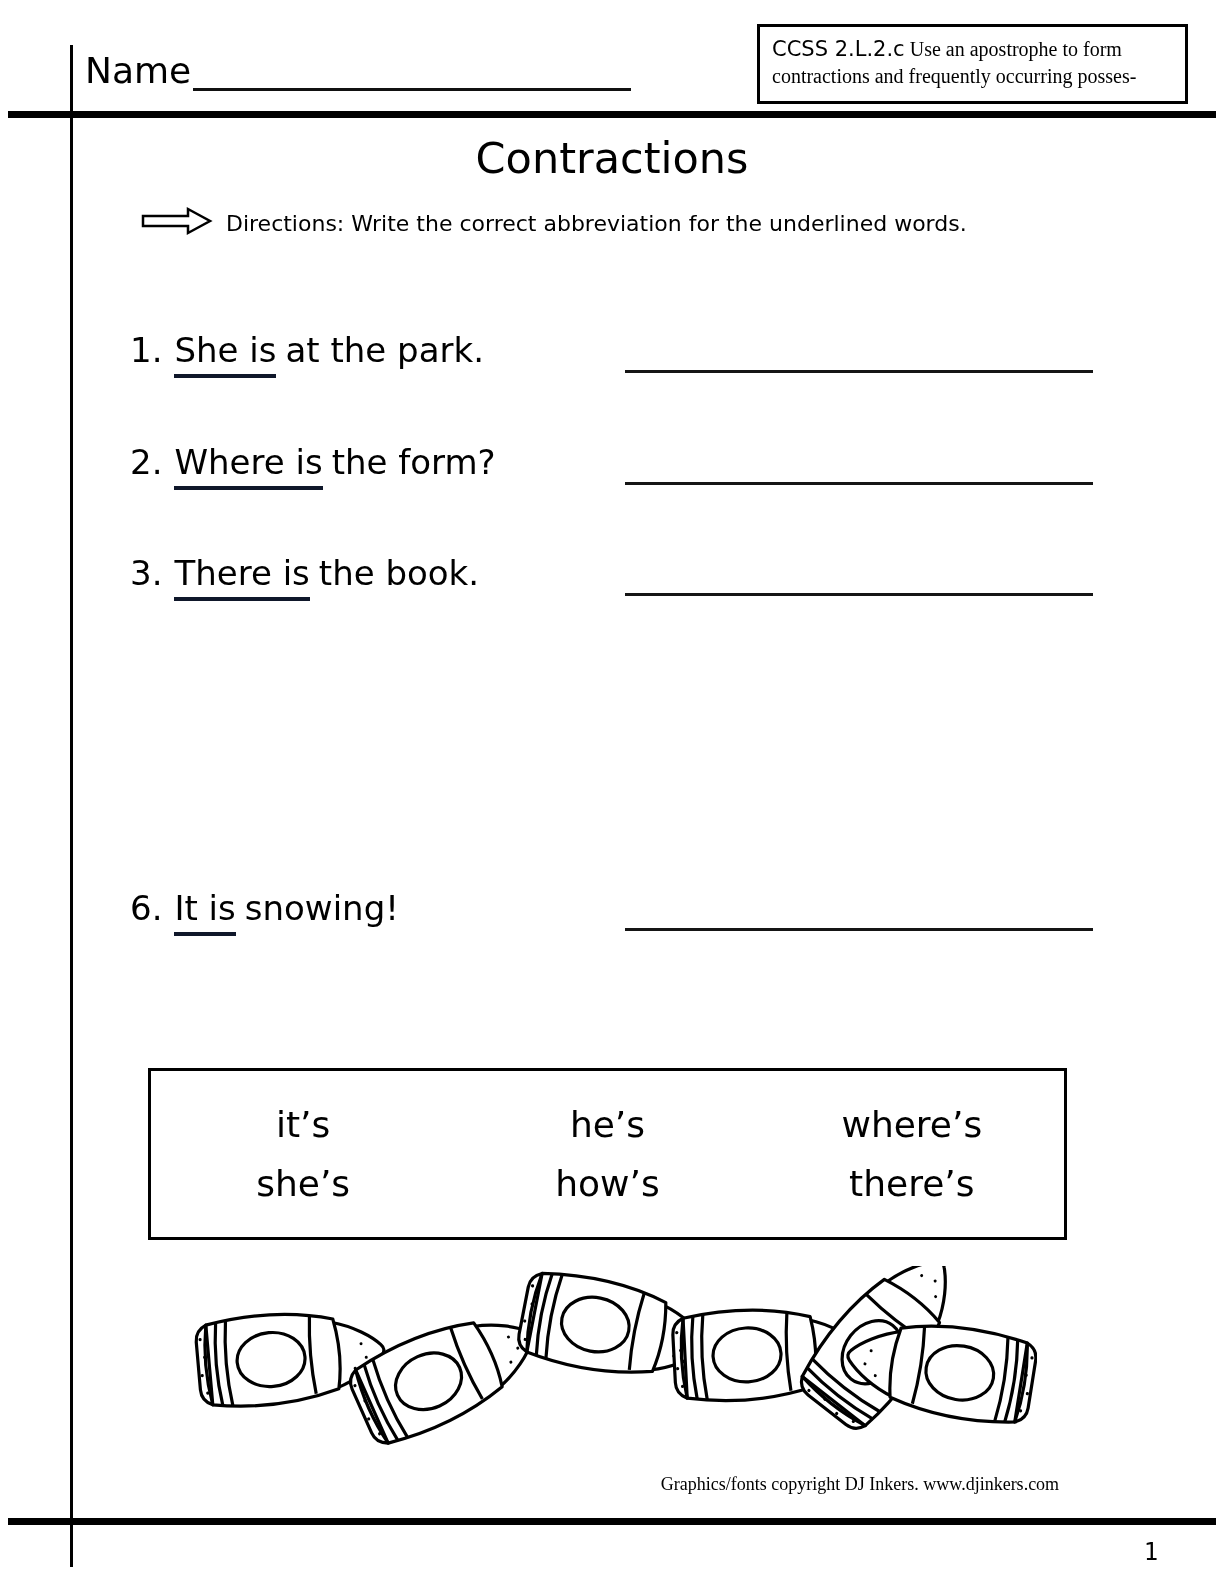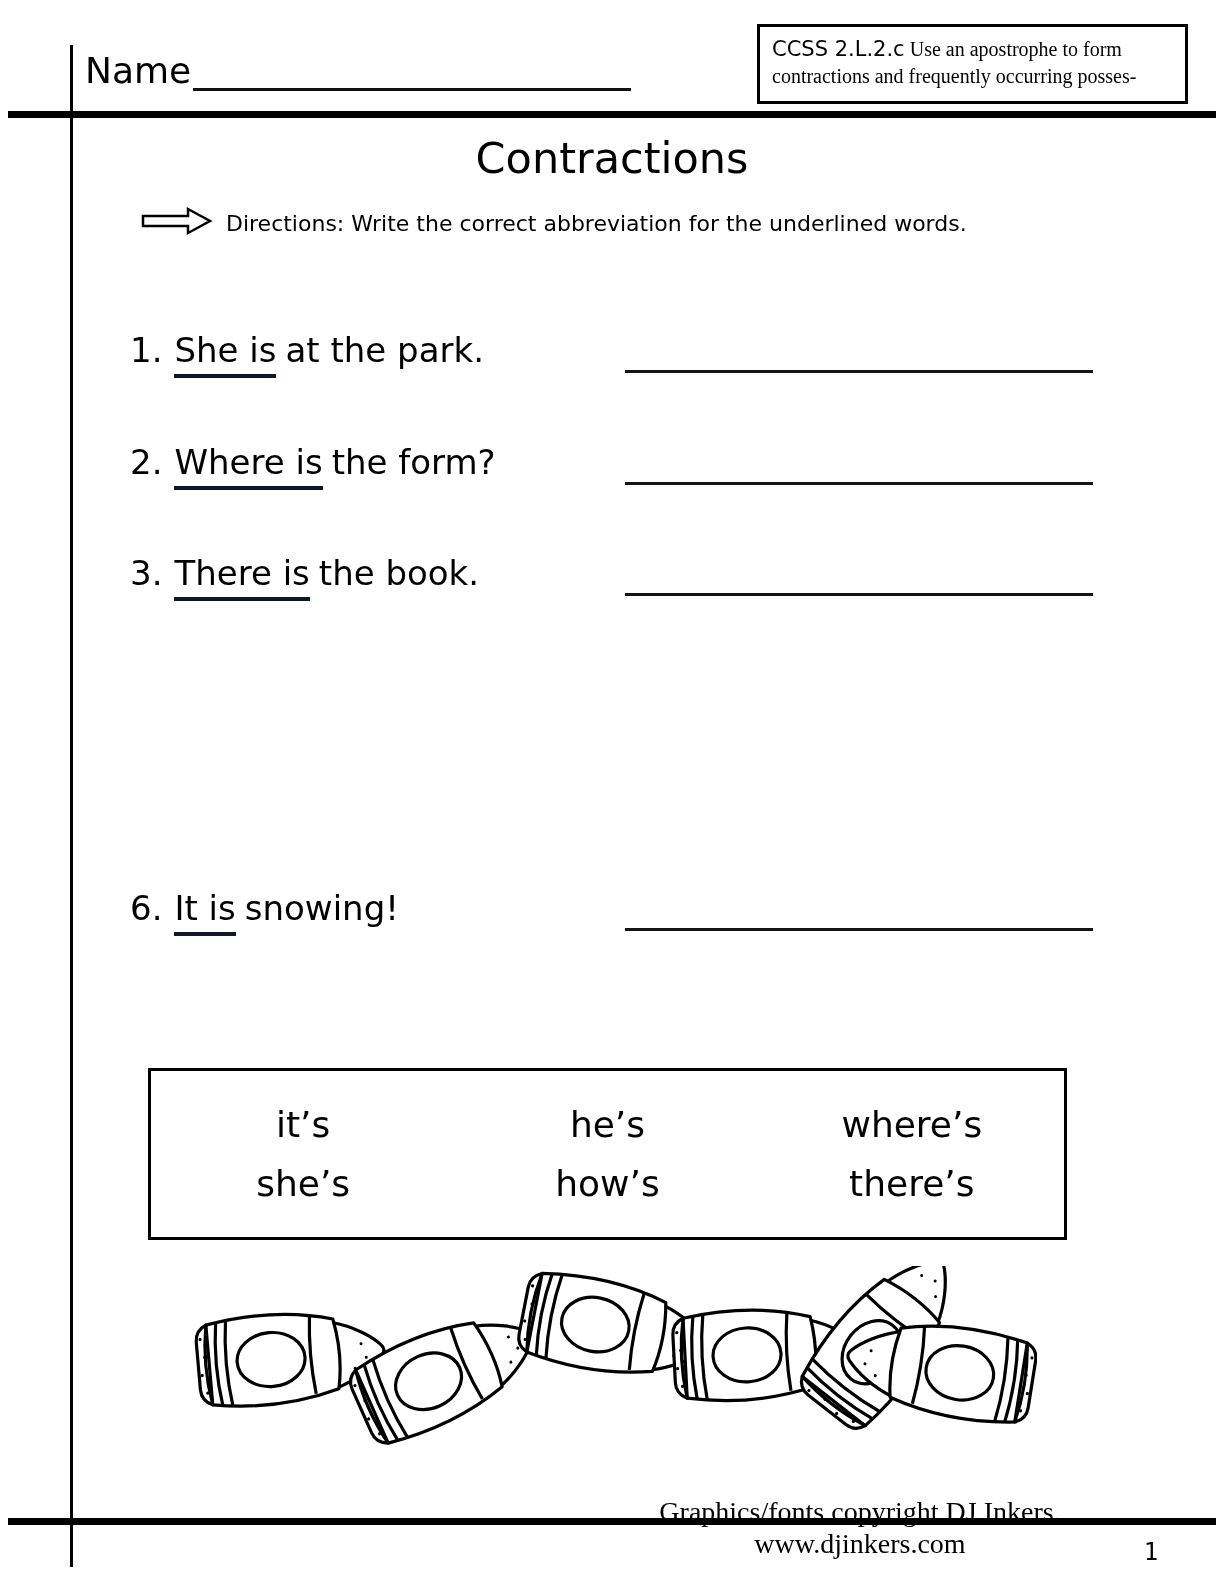--- a/index.html
+++ b/index.html
@@ -45,21 +45,21 @@
     left:148px;top:1068px;width:919px;height:172px;
     border:3px solid #000;
     display:grid;grid-template-columns:repeat(3,1fr);
     align-items:center;justify-items:center;
     font-size:36px;padding:24px 0;box-sizing:border-box;
   }
   
   .crayons{left:192px;top:1266px;}
   
   .credit{left:600px;top:1474px;width:520px;text-align:center;
-    font-family:"Liberation Serif","DejaVu Serif",serif;font-size:28px;margin-top:22px;}
+    font-family:"Liberation Serif","DejaVu Serif",serif;font-size:18px;}
   .source{left:0;top:1540px;width:100%;text-align:center;font-size:22px;}
   .pageno{left:1136px;top:1538px;width:30px;text-align:center;font-size:24px;font-family:"DejaVu Sans Mono",monospace;}
 </style>
 </head>
 <body>
 
 <div class="page">
 
   <div class="abs vrule"></div>
   <div class="abs hrule top"></div>

